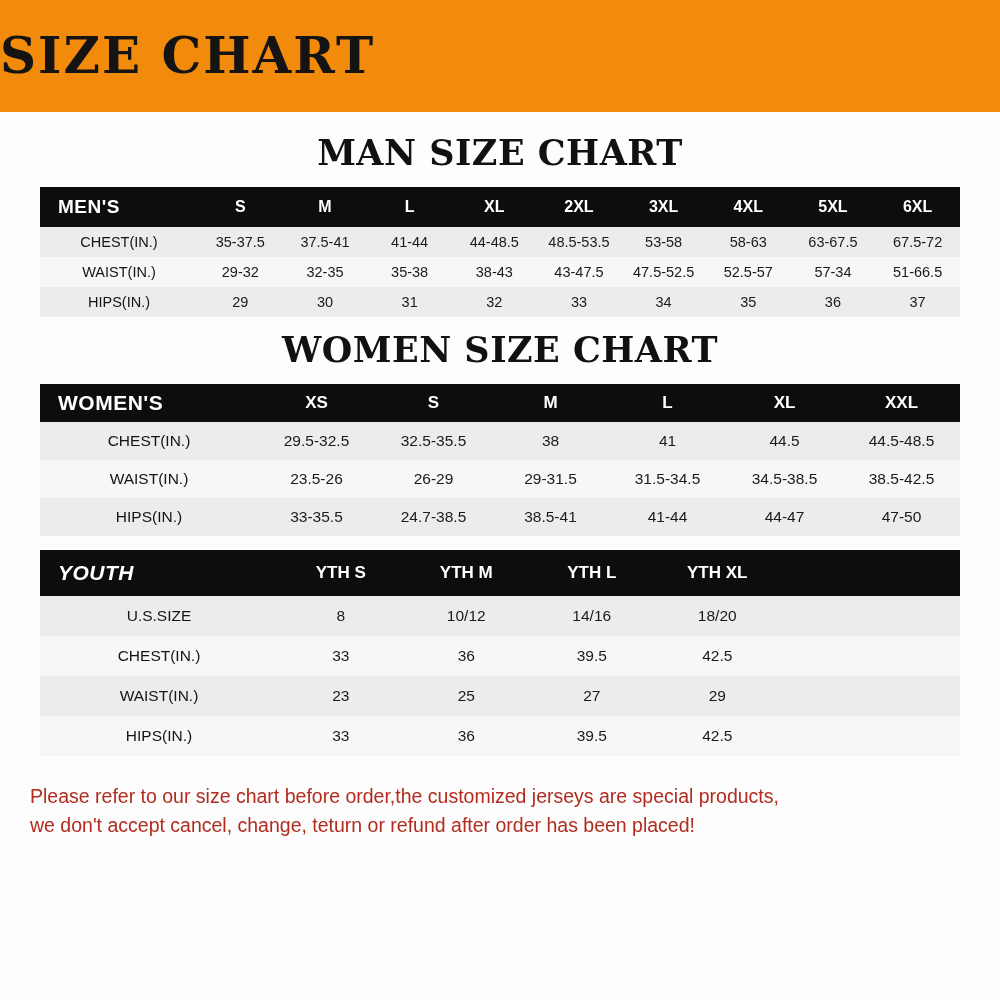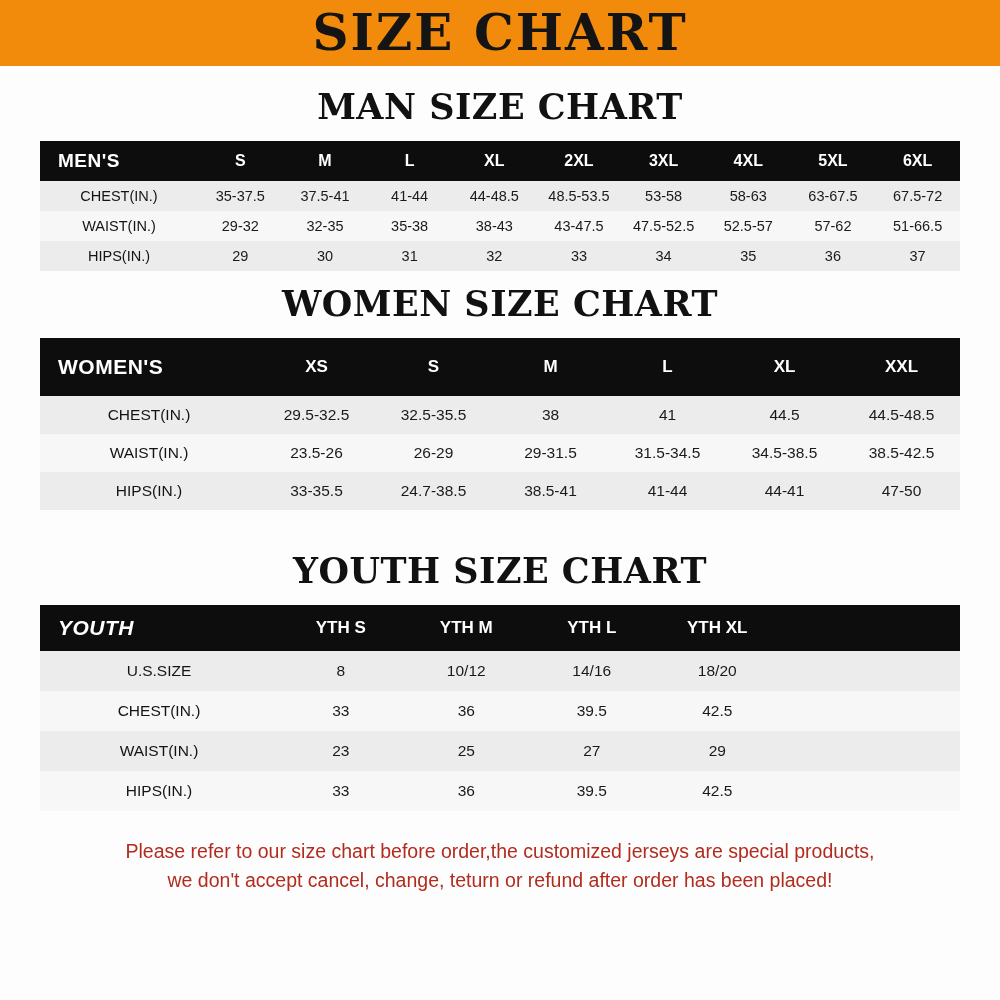--- a/index.html
+++ b/index.html
@@ -16,25 +16,25 @@
   .page {
     position: relative;
     width: 1000px;
     height: 1000px;
     background: #fdfdfd;
     box-sizing: border-box;
   }
   
   .banner {
     width: 100%;
-    height: 66px;
+    height: 112px;
     background: #f28b0c;
     display: flex;
     align-items: center;
-    justify-content: center;
+    justify-content: flex-start;
   }
   .banner-title {
     font-family: "DejaVu Serif", serif;
     font-weight: bold;
     font-size: 50px;
     letter-spacing: 2px;
     color: #141414;
     line-height: 1;
   }
   
@@ -88,41 +88,41 @@
   }
   
   table.size tbody tr.alt-a { background: #ececec; }
   table.size tbody tr.alt-b { background: #f7f7f7; }
   table.size tbody td.first {
     font-size: 14.5px;
     color: #141414;
   }
 
   
-  .tbl-women table.size thead th { font-size: 17px; height: 58px; }
+  .tbl-women table.size thead th { font-size: 17px; height: 38px; }
   .tbl-women table.size thead th.first { font-size: 21px; }
   .tbl-women table.size th, .tbl-women table.size td {
     font-size: 15.5px;
     height: 38px;
   }
   .tbl-women table.size tbody td.first { font-size: 15.5px; }
 
   
   .tbl-youth table.size thead th { font-size: 17px; height: 46px; }
   .tbl-youth table.size thead th.first { font-size: 21px; font-style: italic; }
   .tbl-youth table.size th, .tbl-youth table.size td {
     font-size: 15.5px;
     height: 40px;
   }
   .tbl-youth table.size tbody td.first { font-size: 15.5px; }
 
   
   .note {
     margin: 26px 30px 0 30px;
-    text-align: center;
+    text-align: left;
     color: #b32b1e;
     font-size: 19.5px;
     line-height: 1.5;
   }
   .note div { white-space: nowrap; }
 </style>
 </head>
 <body>
 
 <div class="page">
@@ -163,21 +163,21 @@
         </tr>
         <tr class="alt-b">
           <td class="first">WAIST(IN.)</td>
           <td>29-32</td>
           <td>32-35</td>
           <td>35-38</td>
           <td>38-43</td>
           <td>43-47.5</td>
           <td>47.5-52.5</td>
           <td>52.5-57</td>
-          <td>57-62</td>
+          <td>57-34</td>
           <td>51-66.5</td>
         </tr>
         <tr class="alt-a">
           <td class="first">HIPS(IN.)</td>
           <td>29</td>
           <td>30</td>
           <td>31</td>
           <td>32</td>
           <td>33</td>
           <td>34</td>
@@ -221,28 +221,27 @@
           <td>31.5-34.5</td>
           <td>34.5-38.5</td>
           <td>38.5-42.5</td>
         </tr>
         <tr class="alt-a">
           <td class="first">HIPS(IN.)</td>
           <td>33-35.5</td>
           <td>24.7-38.5</td>
           <td>38.5-41</td>
           <td>41-44</td>
-          <td>44-41</td>
+          <td>44-47</td>
           <td>47-50</td>
         </tr>
       </tbody>
     </table>
   </div>
 
-  <div class="section-title sec-youth-title">YOUTH SIZE CHART</div>
   <div class="tbl-wrap tbl-youth">
     <table class="size">
       <thead>
         <tr>
           <th class="first" style="width:220px">YOUTH</th>
           <th>YTH S</th>
           <th>YTH M</th>
           <th>YTH L</th>
           <th>YTH XL</th>
           <th style="width:180px"></th>

